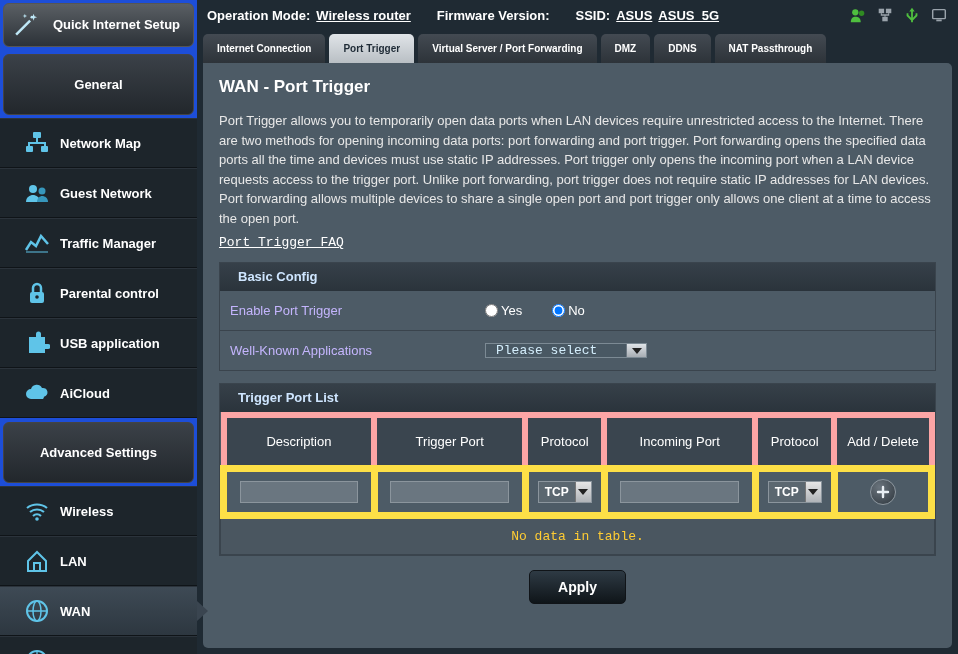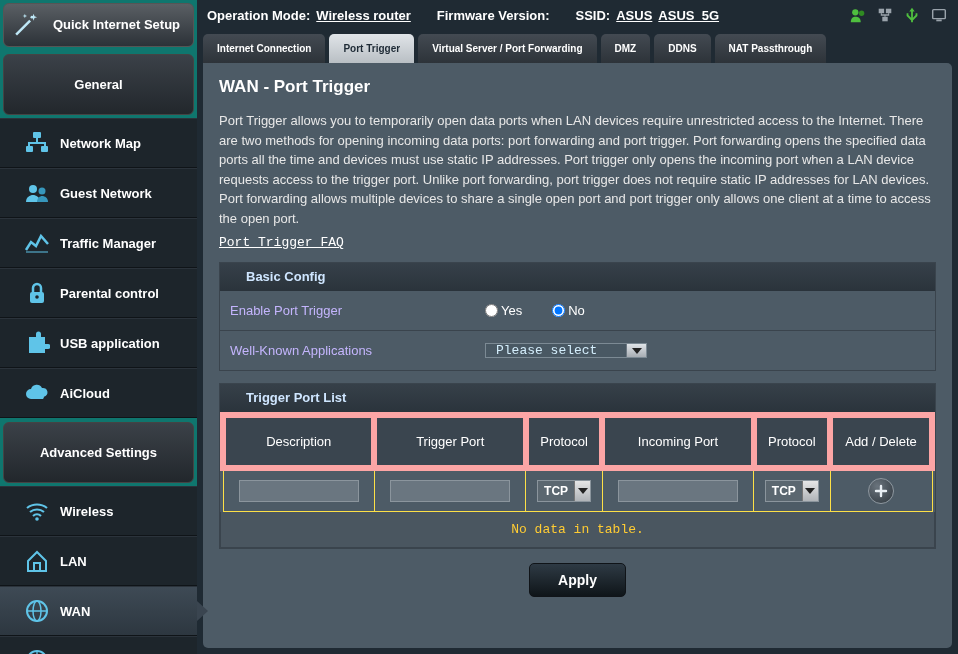--- a/index.html
+++ b/index.html
@@ -11,21 +11,21 @@
   height: 654px;
   overflow: hidden;
   font-size: 13px;
 }
 .wrapper { display: flex; height: 100%; }
 
 
 .sidebar {
   width: 197px;
   flex-shrink: 0;
-  background: #0f766e;
+  background: #1d4ed8;
   display: flex;
   flex-direction: column;
 }
 .quick-setup {
   background: linear-gradient(#5a5f64, #2c3238);
   border: 1px solid #555;
   border-radius: 6px;
   margin: 3px;
   padding: 7px 6px;
   display: flex;
@@ -110,21 +110,21 @@
   overflow-y: auto;
   flex: 1;
 }
 .page-title { font-size: 17px; font-weight: bold; color: #fff; margin-bottom: 14px; }
 .desc { color: #e8e8e8; font-size: 13px; line-height: 1.5; margin-bottom: 6px; }
 .faq-link { color: #fff; text-decoration: underline; font-family: "Courier New", monospace; font-size: 13px; cursor: pointer; }
 
 .panel { border: 1px solid #3a444d; margin-top: 12px; }
 .panel-header {
   background: linear-gradient(#364049,#2b343c);
-  padding: 6px 26px;
+  padding: 6px 18px;
   font-weight: bold;
   color: #cfe6ff;
   border-bottom: 1px solid #2a333b;
 }
 .form-row {
   display: flex;
   align-items: center;
   border-bottom: 1px solid #3a444d;
 }
 .form-row:last-child { border-bottom: none; }
@@ -153,21 +153,21 @@
 
 .tbl { width:100%; border-collapse: collapse; }
 .tbl th{
   background:#3a454f;
   color:#fff;
   font-weight: normal;
   padding: 16px 6px;
   border:6px solid #fca5a5;
   font-size: 13px;
 }
-.tbl td{ border:1px solid #fde047; padding:7px 6px; text-align:center; }
+.tbl td{ border:7px solid #fde047; padding:7px 6px; text-align:center; }
 .txt-input{
   background:#6a7680;
   border:1px solid #8b959d;
   height:22px;
   width: 90%;
   max-width: 120px;
 }
 .proto-sel{
   display:inline-flex;align-items:center;
   background:#5b6770;

